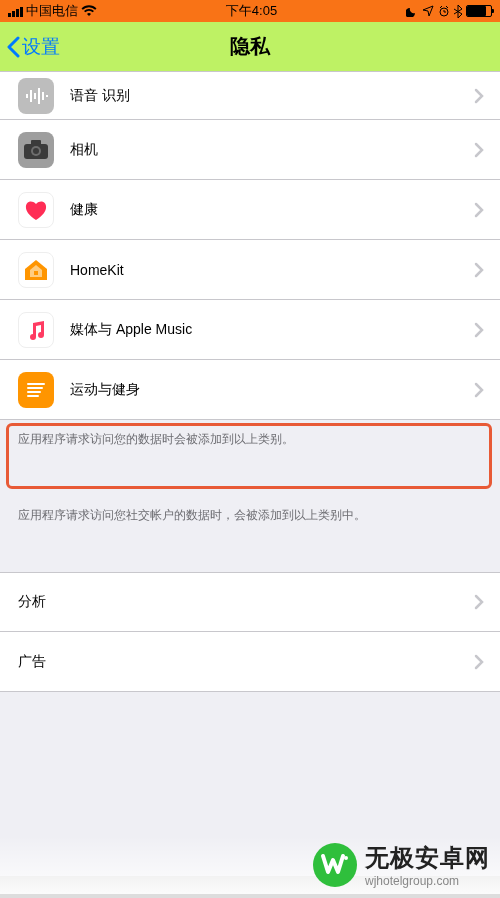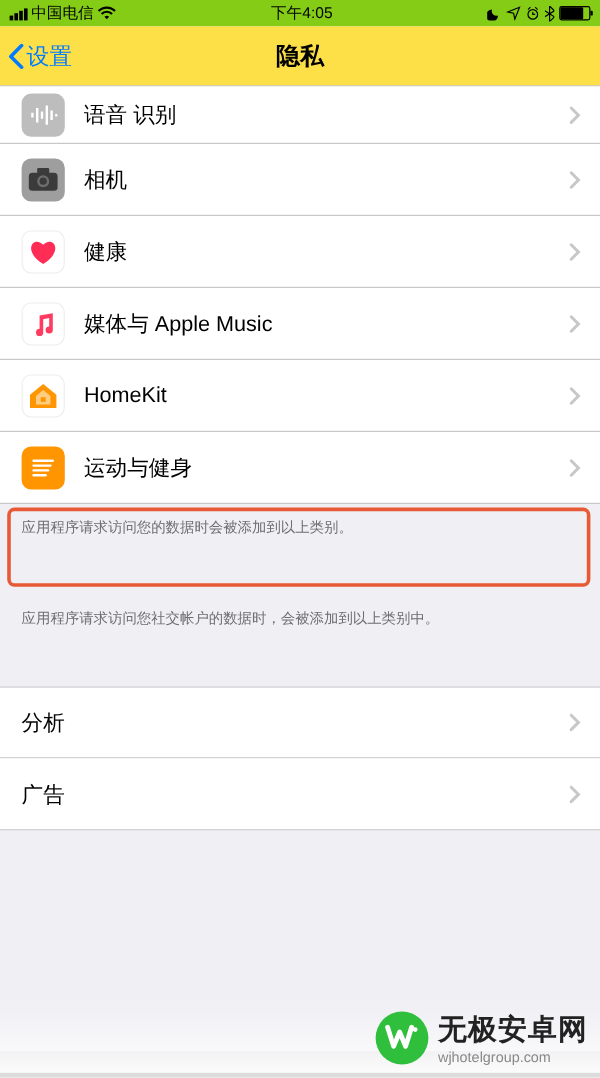--- a/index.html
+++ b/index.html
@@ -8,21 +8,21 @@
     height: 898px;
     font-family: -apple-system, "PingFang SC", "Helvetica Neue", sans-serif;
     background: #efeff4;
     position: relative;
     overflow: hidden;
   }
 
   
   .status-bar {
     height: 22px;
-    background: #84cc16;
+    background: #f97316;
     display: flex;
     align-items: center;
     justify-content: space-between;
     padding: 0 8px;
     font-size: 13px;
     color: #000;
     font-weight: 500;
   }
   .status-left { display: flex; align-items: center; gap: 3px; }
   .status-right { display: flex; align-items: center; gap: 4px; }
@@ -39,21 +39,21 @@
   }
   .battery::after {
     content:''; position:absolute; right:-3px; top:3px; width:2px; height:4px;
     background:#000; border-radius:0 1px 1px 0;
   }
   .battery i { display:block; height:100%; width:80%; background:#000; border-radius:1px; }
 
   
   .nav-bar {
     height: 50px;
-    background: #fde047;
+    background: #bef264;
     border-bottom: 1px solid #c8c7cc;
     display: flex;
     align-items: center;
     position: relative;
   }
   .nav-back {
     display: flex; align-items: center;
     color: #007aff;
     font-size: 19px;
     padding-left: 6px;
@@ -74,21 +74,21 @@
     background:#fff;
     border-bottom:1px solid #c8c7cc;
     position:relative;
   }
   .row.first-partial { height:48px; border-top:none; }
   .row .icon-box {
     width:36px; height:36px; border-radius:8px;
     display:flex; align-items:center; justify-content:center;
     flex-shrink:0; margin-right:16px;
   }
-  .row .label { font-size:18px; color:#000; flex:1; }
+  .row .label { font-size:14px; color:#000; flex:1; }
   .row .chev {
     color:#c7c7cc; margin-right:16px;
     display:flex; align-items:center;
   }
   .footer-note {
     padding: 10px 18px;
     font-size: 12px;
     color: #6d6d72;
     line-height:1.5;
   }
@@ -246,42 +246,42 @@
     </div>
     <div class="label">健康</div>
     <div class="chev">
         <svg width="10" height="16" viewBox="0 0 10 16">
           <path d="M2 2 L8 8 L2 14" fill="none" stroke="#c7c7cc" stroke-width="2.5" stroke-linecap="round"></path>
         </svg>
       </div>
   </div>
 
   <div class="row">
-    <div class="icon-box ic-music">
-      <svg width="24" height="24" viewBox="0 0 24 24">
-          <path d="M9 5 L20 3 V17 A3 3 0 1 1 17 14 V7 L12 8 V19 A3 3 0 1 1 9 16 Z" fill="#ff3b62"></path>
-        </svg>
-    </div>
-    <div class="label">媒体与 Apple Music</div>
-    <div class="chev">
-        <svg width="10" height="16" viewBox="0 0 10 16">
-          <path d="M2 2 L8 8 L2 14" fill="none" stroke="#c7c7cc" stroke-width="2.5" stroke-linecap="round"></path>
-        </svg>
-      </div>
-  </div>
-
-  <div class="row">
     <div class="icon-box ic-homekit">
       <svg width="26" height="26" viewBox="0 0 26 26">
           <path d="M13 3 L24 12 V23 H2 V12 Z" fill="#ff9500"></path>
           <path d="M13 8 L19 13 V20 H7 V13 Z" fill="#ffcc80"></path>
           <rect x="11" y="14" width="4" height="4" fill="#ff9500"></rect>
         </svg>
     </div>
     <div class="label">HomeKit</div>
+    <div class="chev">
+        <svg width="10" height="16" viewBox="0 0 10 16">
+          <path d="M2 2 L8 8 L2 14" fill="none" stroke="#c7c7cc" stroke-width="2.5" stroke-linecap="round"></path>
+        </svg>
+      </div>
+  </div>
+
+  <div class="row">
+    <div class="icon-box ic-music">
+      <svg width="24" height="24" viewBox="0 0 24 24">
+          <path d="M9 5 L20 3 V17 A3 3 0 1 1 17 14 V7 L12 8 V19 A3 3 0 1 1 9 16 Z" fill="#ff3b62"></path>
+        </svg>
+    </div>
+    <div class="label">媒体与 Apple Music</div>
     <div class="chev">
         <svg width="10" height="16" viewBox="0 0 10 16">
           <path d="M2 2 L8 8 L2 14" fill="none" stroke="#c7c7cc" stroke-width="2.5" stroke-linecap="round"></path>
         </svg>
       </div>
   </div>
 
   <div class="row" style="border-bottom:1px solid #c8c7cc;justify-content:flex-end;">
     <div class="icon-box ic-motion">
       <svg width="22" height="22" viewBox="0 0 22 22">

